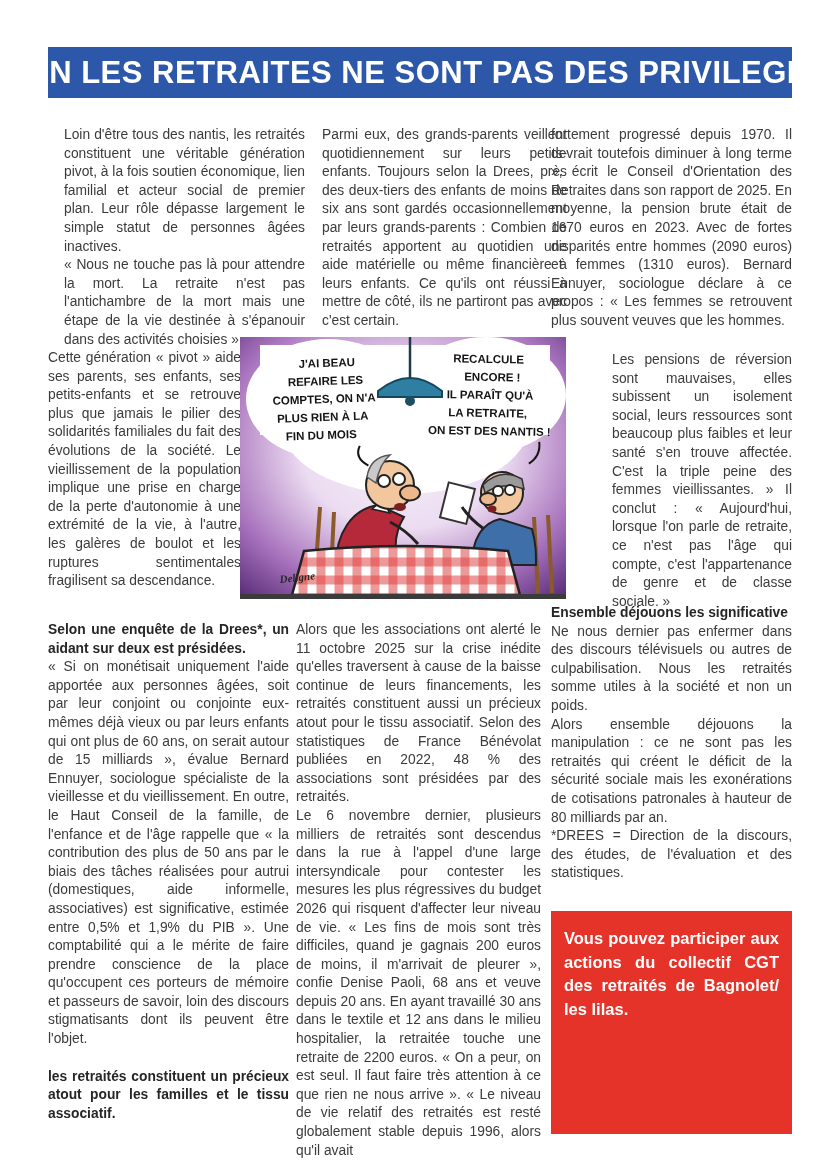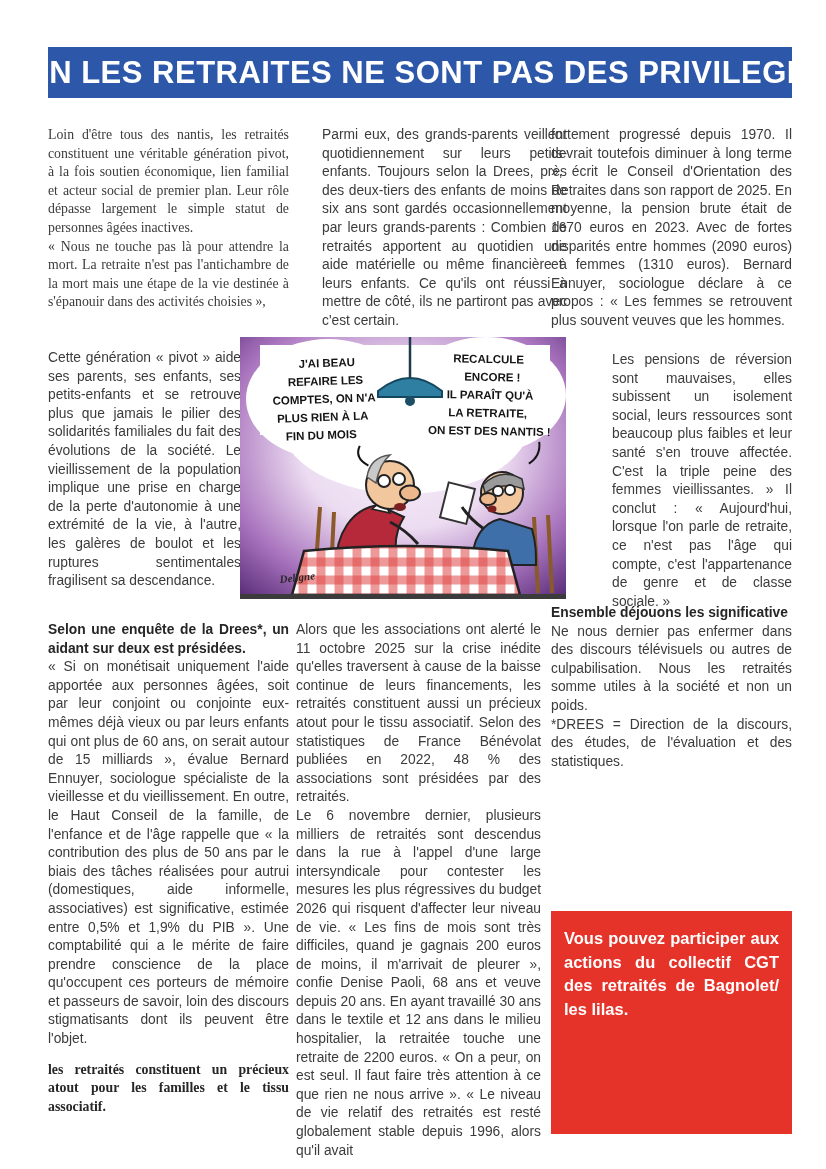--- a/index.html
+++ b/index.html
@@ -7,40 +7,40 @@
     position:relative;width:826px;height:1169px;background:#ffffff;
     font-family:"Liberation Sans", sans-serif;color:#3b3b3b;margin:0 auto;overflow:hidden;
   }
   .banner{
     position:absolute;left:48px;top:47px;width:744px;height:51px;
     background:#2d57a8;color:#ffffff;display:flex;align-items:center;justify-content:center;
     font-weight:bold;font-size:31px;letter-spacing:0.5px;white-space:nowrap;
   }
   .seg{position:absolute;text-align:justify;font-size:13.8px;line-height:18.6px;}
   .seg p{margin:0;}
-  .seg p.sp{margin-top:12px;font-family:Liberation Serif, serif;}
+  .seg p.sp{margin-top:19px;}
   .bold{font-weight:bold;color:#262626;}
   .cartoon{position:absolute;left:240px;top:337px;width:326px;height:262px;}
   .redbox{
     position:absolute;left:551px;top:911px;width:241px;height:223px;box-sizing:border-box;
     background:#e6332a;color:#ffffff;font-weight:bold;font-size:16.5px;line-height:23.5px;
     padding:16px 13px 12px 13px;text-align:justify;
   }
   .redbox p{margin:0;}
   svg text.bub{font-family:"Liberation Sans", sans-serif;font-weight:bold;font-size:11.5px;fill:#141414;text-anchor:middle;}
   svg text.sig{font-family:"Liberation Serif", serif;font-style:italic;font-weight:bold;font-size:11px;fill:#2a2a2a;}
 </style>
 </head>
 <body>
 
 <div class="page">
 
   <div class="banner">NON LES RETRAITES NE SONT PAS DES PRIVILEGIES</div>
 
-  <div class="seg" style="left:48px;top:126px;width:241px;font-family:Liberation Serif, serif;">
+  <div class="seg" style="left:64px;top:126px;width:241px;">
     <p>Loin d'être tous des nantis, les retraités constituent une véritable génération pivot, à la fois soutien économique, lien familial et acteur social de premier plan. Leur rôle dépasse largement le simple statut de personnes âgées inactives.</p>
     <p>« Nous ne touche pas là pour attendre la mort. La retraite n'est pas l'antichambre de la mort mais une étape de la vie destinée à s'épanouir dans des activités choisies »,</p>
   </div>
   <div class="seg" style="left:48px;top:349px;width:193px;">
     <p>Cette génération « pivot » aide ses parents, ses enfants, ses petits-enfants et se retrouve plus que jamais le pilier des solidarités familiales du fait des évolutions de la société. Le vieillissement de la population implique une prise en charge de la perte d'autonomie à une extrémité de la vie, à l'autre, les galères de boulot et les ruptures sentimentales fragilisent sa descendance.</p>
   </div>
   <div class="seg" style="left:48px;top:621px;width:241px;">
     <p class="bold">Selon une enquête de la Drees*, un aidant sur deux est présidées.</p>
     <p>« Si on monétisait uniquement l'aide apportée aux personnes âgées, soit par leur conjoint ou conjointe eux-mêmes déjà vieux ou par leurs enfants qui ont plus de 60 ans, on serait autour de 15 milliards », évalue Bernard Ennuyer, sociologue spécialiste de la vieillesse et du vieillissement. En outre, le Haut Conseil de la famille, de l'enfance et de l'âge rappelle que « la contribution des plus de 50 ans par le biais des tâches réalisées pour autrui (domestiques, aide informelle, associatives) est significative, estimée entre 0,5% et 1,9% du PIB ». Une comptabilité qui a le mérite de faire prendre conscience de la place qu'occupent ces porteurs de mémoire et passeurs de savoir, loin des discours stigmatisants dont ils peuvent être l'objet.</p>
     <p class="bold sp">les retraités constituent un précieux atout pour les familles et le tissu associatif.</p>
@@ -56,20 +56,21 @@
 
   <div class="seg" style="left:551px;top:126px;width:241px;">
     <p>fortement progressé depuis 1970. Il devrait toutefois diminuer à long terme », écrit le Conseil d'Orientation des Retraites dans son rapport de 2025. En moyenne, la pension brute était de 1670 euros en 2023. Avec de fortes disparités entre hommes (2090 euros) et femmes (1310 euros). Bernard Ennuyer, sociologue déclare à ce propos : « Les femmes se retrouvent plus souvent veuves que les hommes.</p>
   </div>
   <div class="seg" style="left:612px;top:351px;width:180px;">
     <p>Les pensions de réversion sont mauvaises, elles subissent un isolement social, leurs ressources sont beaucoup plus faibles et leur santé s'en trouve affectée. C'est la triple peine des femmes vieillissantes. » Il conclut : « Aujourd'hui, lorsque l'on parle de retraite, ce n'est pas l'âge qui compte, c'est l'appartenance de genre et de classe sociale. »</p>
   </div>
   <div class="seg" style="left:551px;top:604px;width:241px;">
     <p class="bold">Ensemble déjouons les significative</p>
     <p>Ne nous dernier pas enfermer dans des discours télévisuels ou autres de culpabilisation. Nous les retraités somme utiles à la société et non un poids.</p>
+    <p>Alors ensemble déjouons la manipulation : ce ne sont pas les retraités qui créent le déficit de la sécurité sociale mais les exonérations de cotisations patronales à hauteur de 80 milliards par an.</p>
     <p>*DREES = Direction de la discours, des études, de l'évaluation et des statistiques.</p>
   </div>
 
   <svg class="cartoon" viewBox="0 0 326 262">
     <defs>
       <radialGradient id="purp" cx="50%" cy="42%" r="78%">
         <stop offset="0%" stop-color="#f8f1fa"></stop>
         <stop offset="40%" stop-color="#ecdcf1"></stop>
         <stop offset="72%" stop-color="#a873bd"></stop>
         <stop offset="100%" stop-color="#4f2370"></stop>

